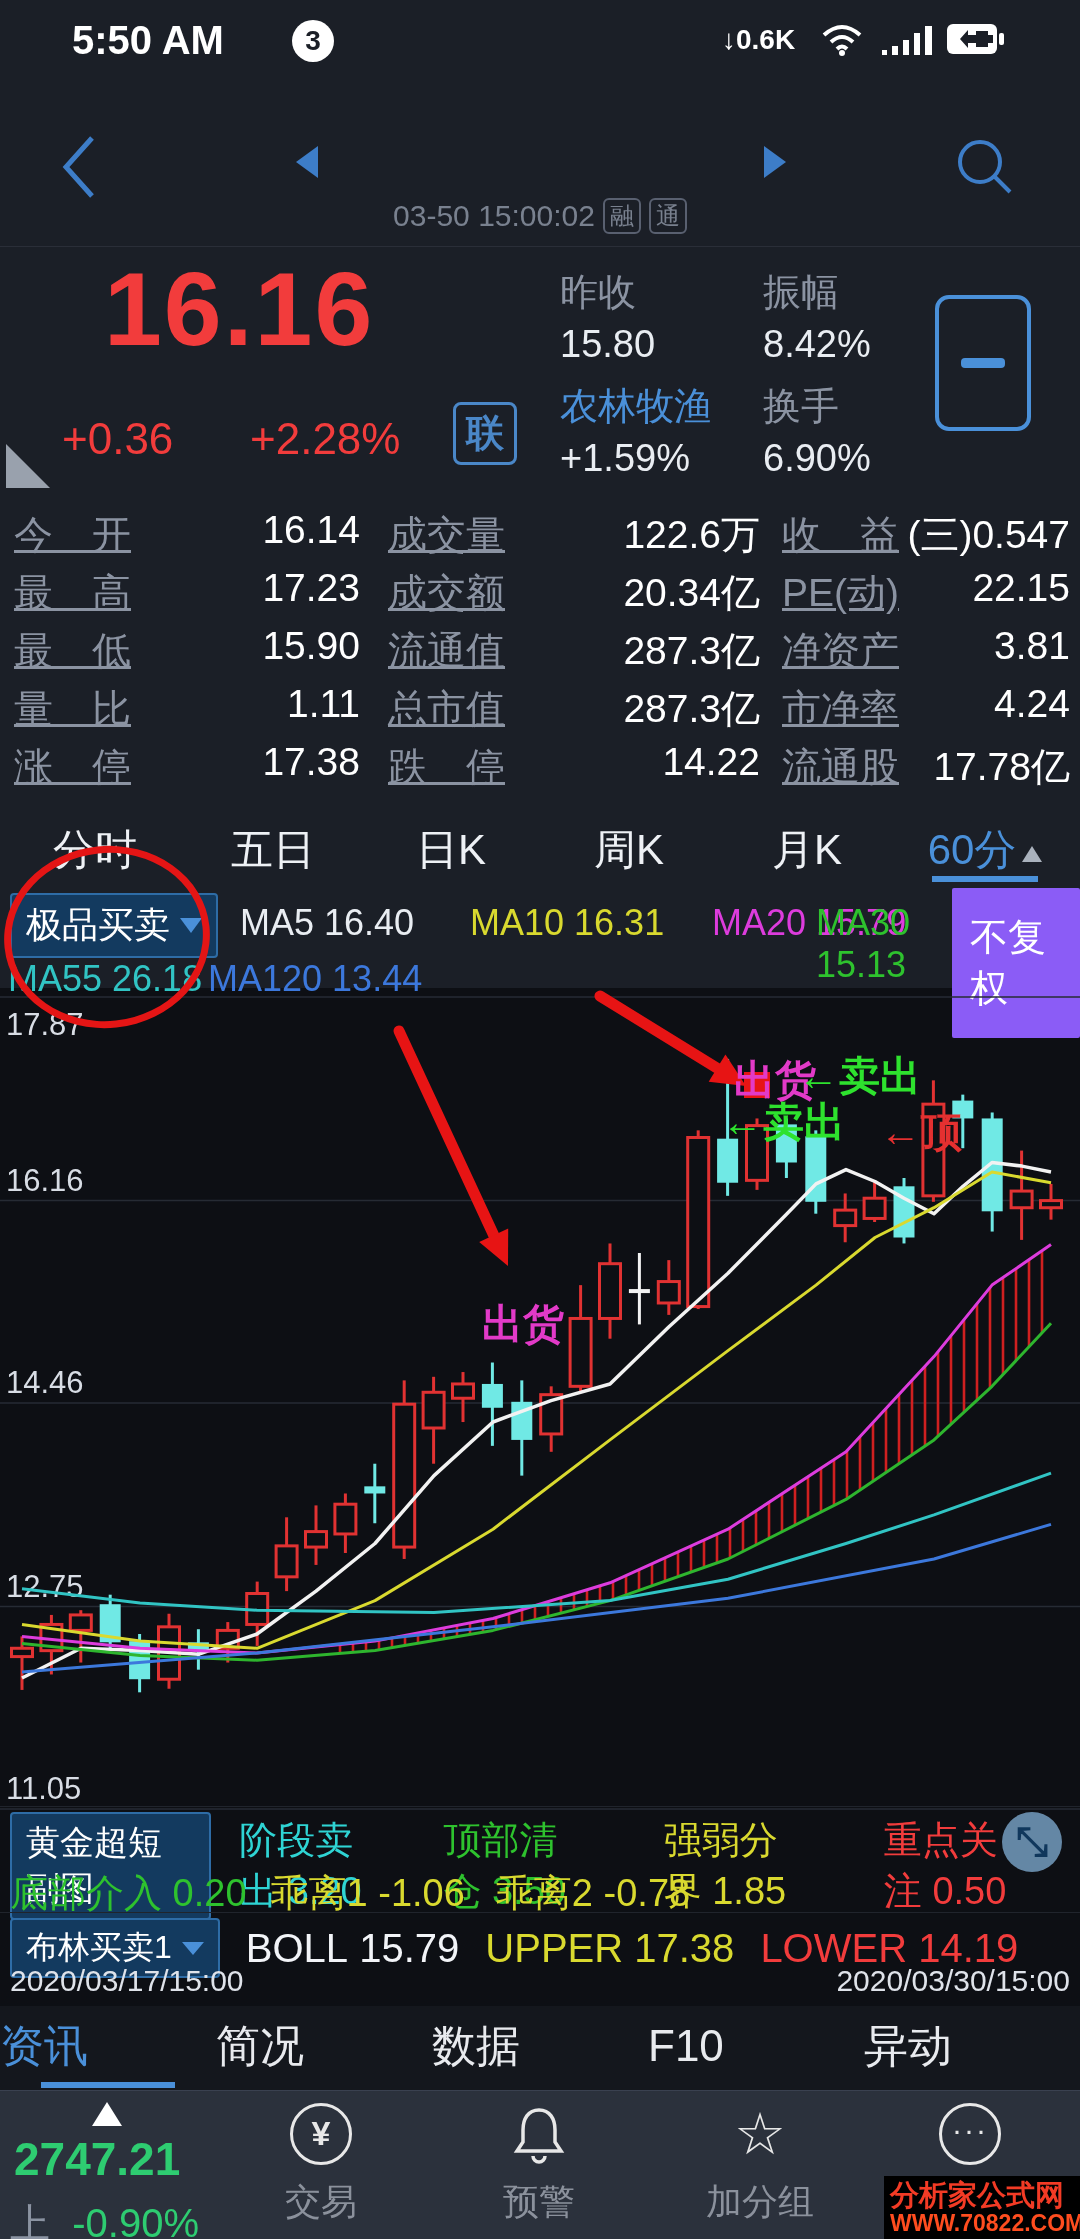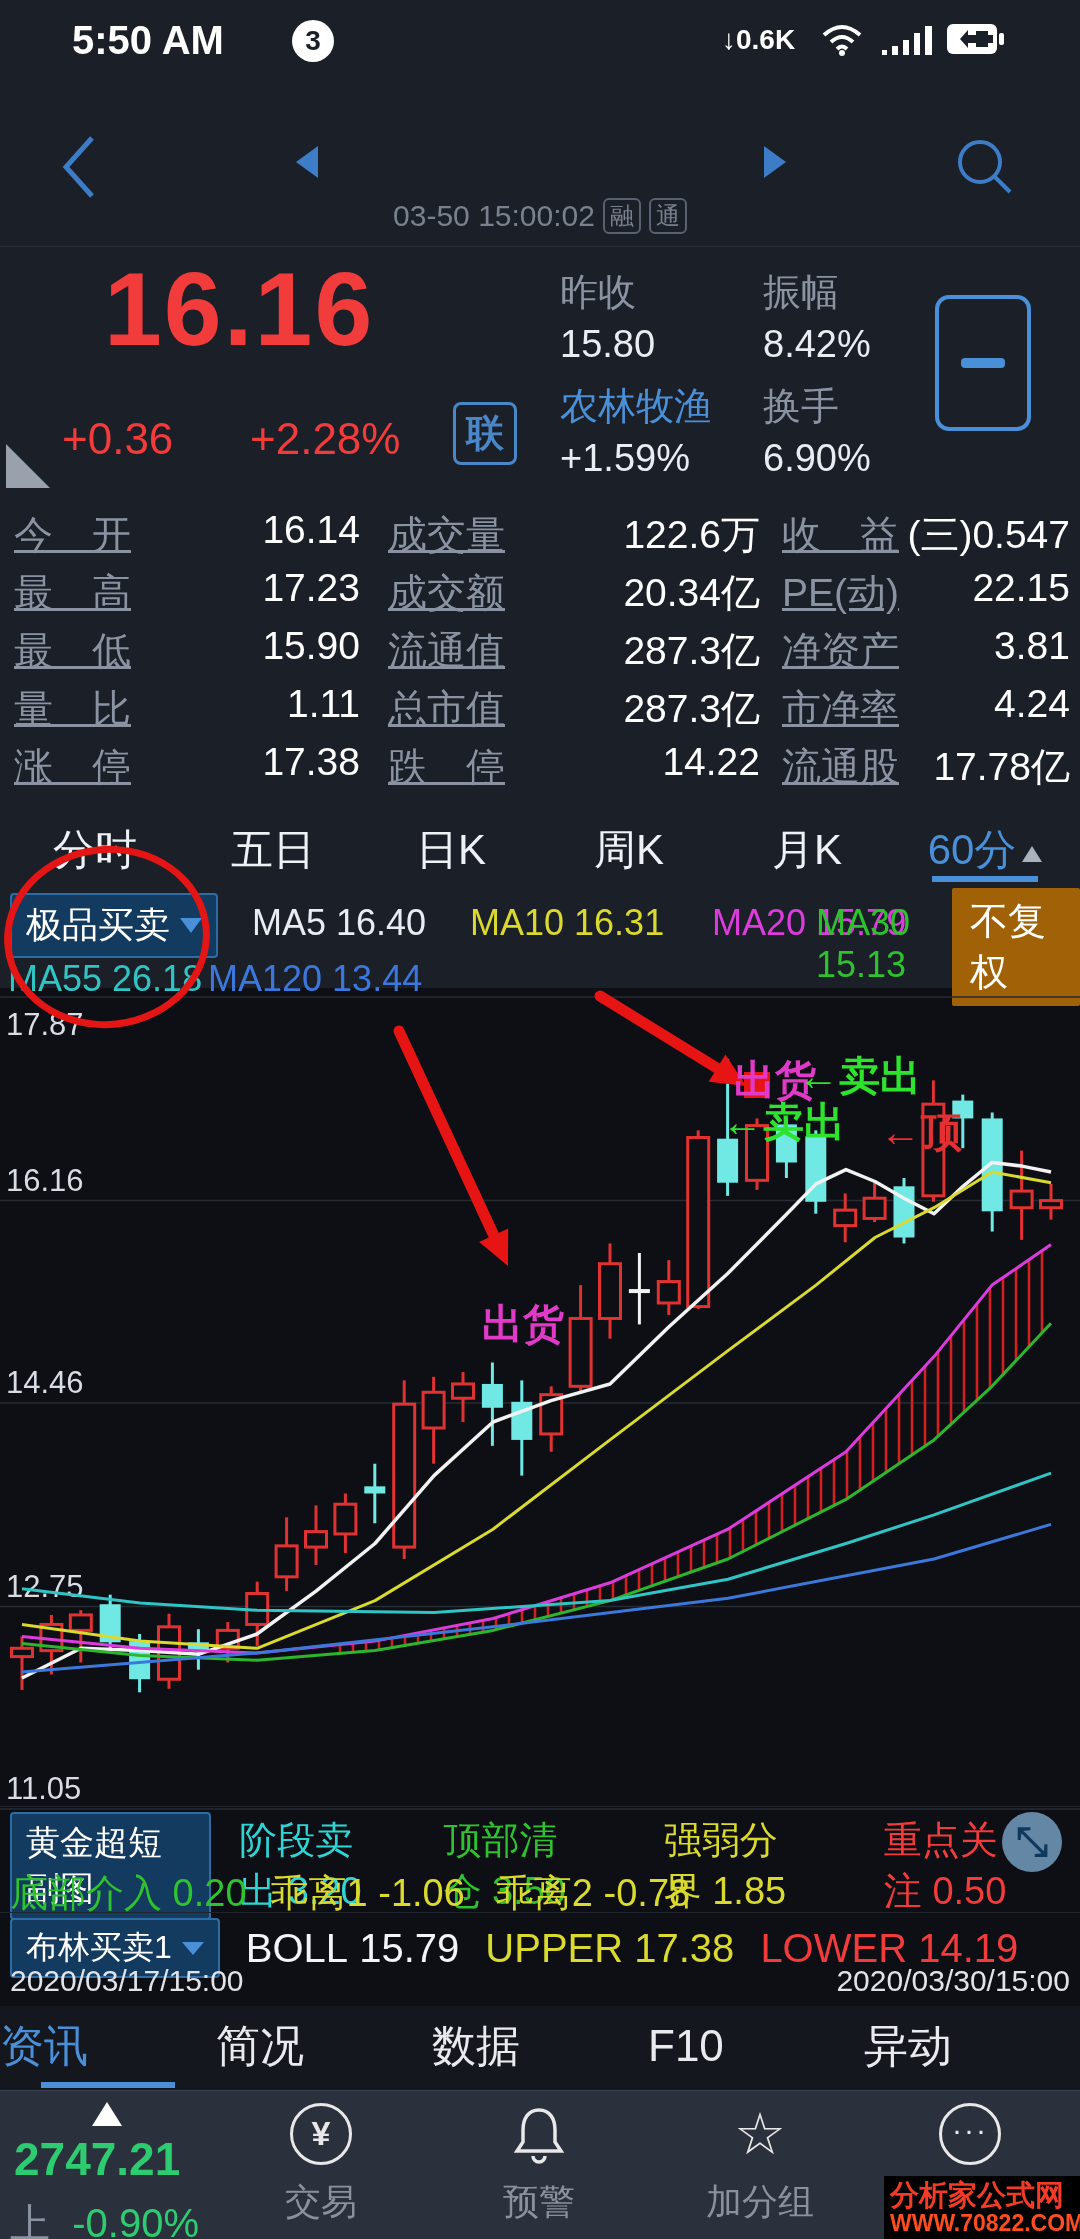--- a/index.html
+++ b/index.html
@@ -37,21 +37,21 @@
   .ktabs{left:6px;top:806px;width:1068px;height:76px;display:flex;}
   .ktab{flex:1;text-align:center;font-size:42px;color:#eef1f5;line-height:64px;position:relative;margin-top:12px;}
   .ktab.active{color:#4a90d9;}
   .ktab .underline{position:absolute;left:50%;transform:translateX(-50%);bottom:0;width:106px;height:6px;background:#4a90d9;}
   .moretri{display:inline-block;width:0;height:0;border-left:10px solid transparent;border-right:10px solid transparent;
     border-bottom:16px solid #aab2bd;margin-left:6px;vertical-align:2px;}
   .indbtn{background:#133a5f;border:2px solid #2e6ca6;border-radius:4px;color:#fff;
     font-size:36px;padding:6px 14px;display:inline-flex;align-items:center;gap:10px;}
   .ddtri{width:0;height:0;border-left:11px solid transparent;border-right:11px solid transparent;border-top:15px solid #4a90d9;}
   .matxt{font-size:36px;}
-  .fqbtn{left:952px;top:888px;background:#a16207;color:#fff;font-size:38px;padding:8px 18px;border-radius:2px;}
+  .fqbtn{left:952px;top:888px;background:#8b5cf6;color:#fff;font-size:38px;padding:24px 18px;border-radius:2px;}
   .redcircle{left:4px;top:846px;width:192px;height:168px;border:7px solid #e41515;border-radius:50%;transform:rotate(-6deg);}
   .subrow{font-size:38px;display:flex;align-items:center;}
   .expandbtn{left:1002px;top:1812px;width:60px;height:60px;border-radius:50%;background:rgba(122,165,201,.8);
     color:#10375c;font-size:40px;text-align:center;line-height:58px;font-weight:bold;}
   .dates{top:1964px;width:1080px;font-size:30px;color:#dfe3ea;}
   .btabs{left:0;top:2006px;width:1080px;height:84px;background:#14171d;display:flex;}
   .btab{flex:1;text-align:left;font-size:44px;color:#e8eaee;line-height:80px;position:relative;}
   .btab.active{color:#4a90d9;}
   .btab .underline{position:absolute;left:50%;transform:translateX(-50%);bottom:2px;width:134px;height:6px;background:#4a90d9;}
   .toolbar{left:0;top:2090px;width:1080px;height:149px;background:#2b313c;border-top:1px solid #3a4150;}
@@ -183,21 +183,21 @@
     <div class="ktab"><span>月K</span></div>
     <div class="ktab active"><span>60分</span><span class="moretri"></span><span class="underline"></span></div>
   </div>
 
   <div class="abs" style="left:10px;top:893px">
     <span class="indbtn">
         <span>极品买卖</span>
         <span class="ddtri"></span>
       </span>
   </div>
-  <span class="abs matxt w" style="left:252px;top:902px"><span>MA5</span> <span>16.40</span></span>
+  <span class="abs matxt w" style="left:240px;top:902px"><span>MA5</span> <span>16.40</span></span>
   <span class="abs matxt yl" style="left:470px;top:902px"><span>MA10</span> <span>16.31</span></span>
   <span class="abs matxt mg" style="left:712px;top:902px"><span>MA20</span> <span>15.79</span></span>
 
   <span class="abs matxt gn" style="left:948px;top:902px;transform:translateX(-100%);left:948px"><span>MA30</span> <span>15.13</span></span>
   <span class="abs fqbtn">不复权</span>
   <span class="abs matxt tl" style="left:8px;top:958px"><span>MA55</span> <span>26.18</span></span>
   <span class="abs matxt mb" style="left:208px;top:958px"><span>MA120</span> <span>13.44</span></span>
 
   <svg id="kchart" class="abs" style="left:0;top:988px" width="1080" height="826" viewBox="0 0 1080 826">
       <line x1="0" y1="9" x2="1080" y2="9" stroke="#262b34" stroke-width="1.5"></line>

